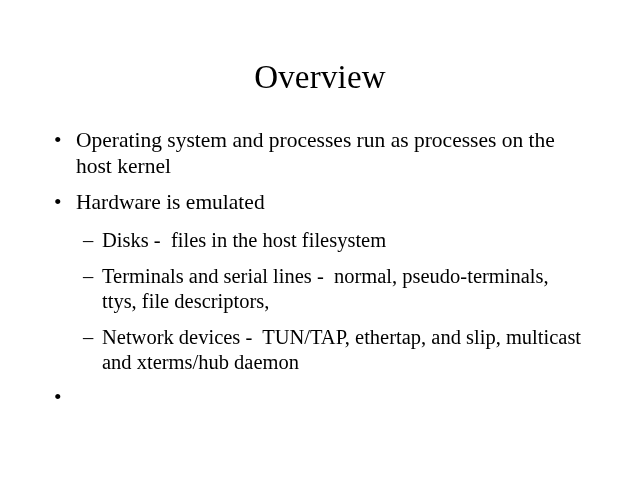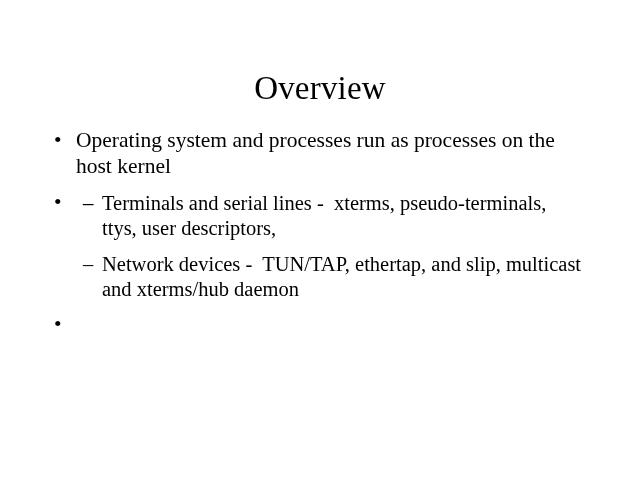--- a/index.html
+++ b/index.html
@@ -28,21 +28,20 @@
     position: absolute;
     left: 0;
     top: 58px;
     width: 640px;
     text-align: center;
     font-size: 33px;
     line-height: 38px;
     font-weight: normal;
     letter-spacing: 0.2px;
     white-space: nowrap;
-    margin-top: 11px;
   }
   .body-list {
     position: absolute;
     left: 0;
     top: 128px;
     width: 640px;
     list-style: none;
     margin: 0;
     padding: 0;
   }
@@ -101,29 +100,31 @@
 
   <ul class="body-list">
 
     <li class="bullet-row lvl1">
       <span class="marker">•</span>
       <span class="txt nb">Operating system and processes run as processes on the host kernel</span>
     </li>
 
     <li class="bullet-row lvl1">
       <span class="marker">•</span>
+      <span class="txt nb">Hardware is emulated</span>
     </li>
 
     <li class="bullet-row lvl2">
       <span class="marker">–</span>
+      <span class="txt nb">Disks -  files in the host filesystem</span>
     </li>
 
     <li class="bullet-row lvl2">
       <span class="marker">–</span>
-      <span class="txt nb">Terminals and serial lines -  xterms, pseudo-terminals, ttys, user descriptors,</span>
+      <span class="txt nb">Terminals and serial lines -  normal, pseudo-terminals, ttys, file descriptors,</span>
     </li>
 
     <li class="bullet-row lvl2">
       <span class="marker">–</span>
       <span class="txt nb">Network devices -  TUN/TAP, ethertap, and slip, multicast and xterms/hub daemon</span>
     </li>
 
     <li class="bullet-row lvl1">
       <span class="marker">•</span>
     </li>

